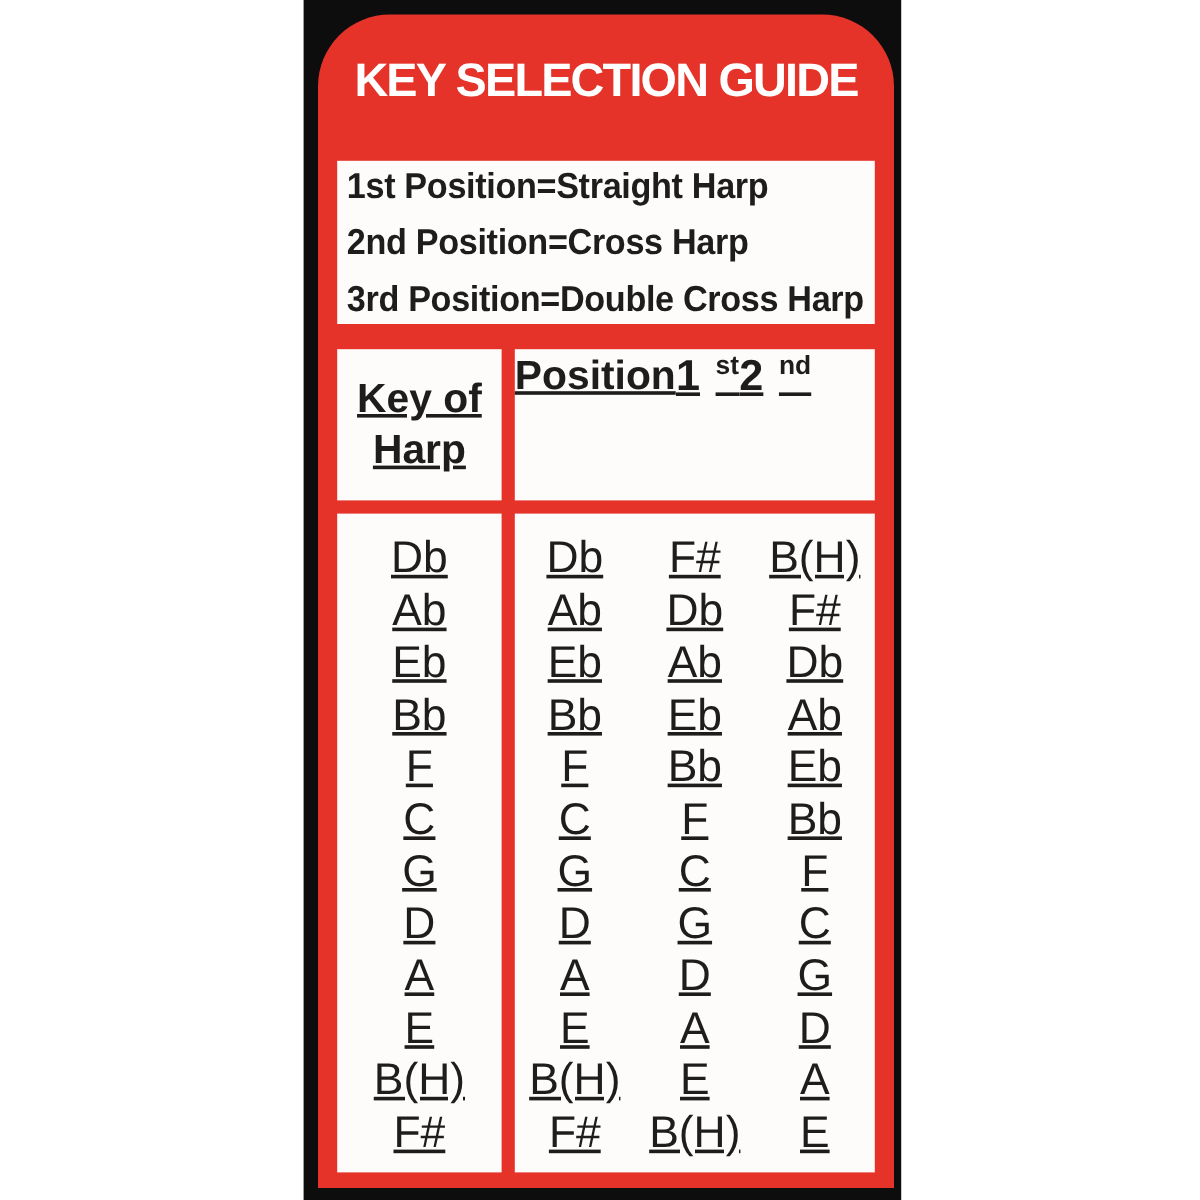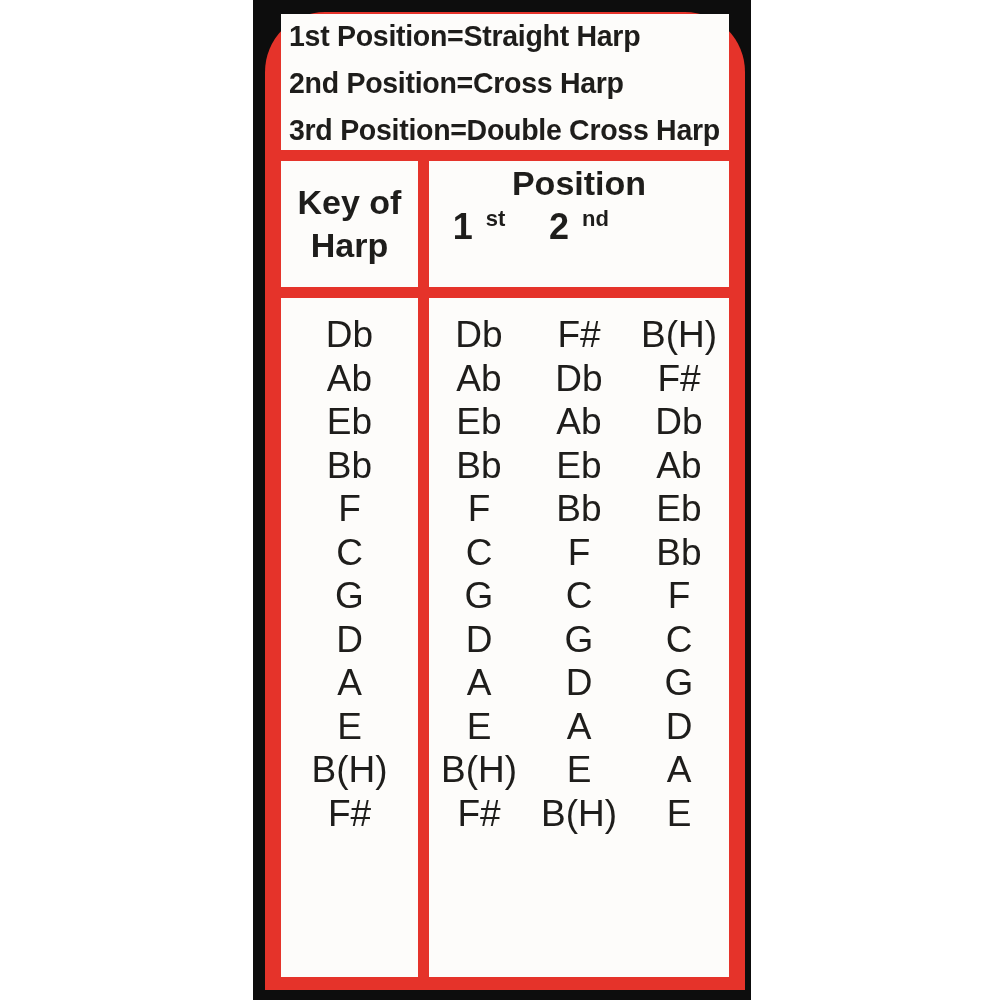--- a/index.html
+++ b/index.html
@@ -23,40 +23,41 @@
     position:absolute;left:12px;top:12px;width:480px;height:978px;
     background:var(--red);border-radius:60px 60px 0 0;
     display:flex;flex-direction:column;box-sizing:border-box;
   }
   .title-bar{
     height:108px;display:flex;align-items:center;justify-content:center;
     color:var(--title);font-size:39px;font-weight:700;letter-spacing:-1.5px;
     padding-top:2px;
   }
   .instructions{
-    margin:2px 16px;height:136px;background:var(--cell);
+    margin:12px 16px;height:136px;background:var(--cell);
     display:flex;flex-direction:column;justify-content:center;
     padding-left:8px;box-sizing:border-box;
   }
   .instr-line{
     font-size:30px;line-height:47px;font-weight:600;letter-spacing:-0.3px;
     white-space:nowrap;transform:scaleX(0.95);transform-origin:0 50%;
   }
   .grid{
     margin:9px 16px 13px;flex:1;
     display:grid;grid-template-columns:137px 1fr;grid-template-rows:126px 1fr;
     gap:11px;
+    text-decoration:underline;
   }
   .cell{background:var(--cell);box-sizing:border-box;}
   .hdr-left{
     display:flex;flex-direction:column;align-items:center;justify-content:center;
     font-size:34px;line-height:43px;font-weight:700;
   }
   .hdr-right{
-    display:flex;flex-direction:column;
+    display:flex;flex-direction:row;justify-content:center;
   }
   .hdr-position{
     text-align:center;font-size:34px;font-weight:700;line-height:44px;
   }
   .hdr-ordinals{
     display:grid;grid-template-columns:repeat(3,1fr);height:44px;
   }
   .ordinal{
     text-align:center;font-size:36px;font-weight:700;line-height:44px;
   }
@@ -74,20 +75,21 @@
   .body-right .v{
     font-size:37px;line-height:43.5px;text-align:center;
   }
 </style>
 </head>
 <body>
 
 <div class="strip">
   <div class="card">
 
+    <div class="title-bar">KEY SELECTION GUIDE</div>
 
     <div class="instructions">
       <div class="instr-line">1st Position=Straight Harp</div>
       <div class="instr-line">2nd Position=Cross Harp</div>
       <div class="instr-line">3rd Position=Double Cross Harp</div>
     </div>
 
     <div class="grid">
 
       <div class="cell hdr-left">

